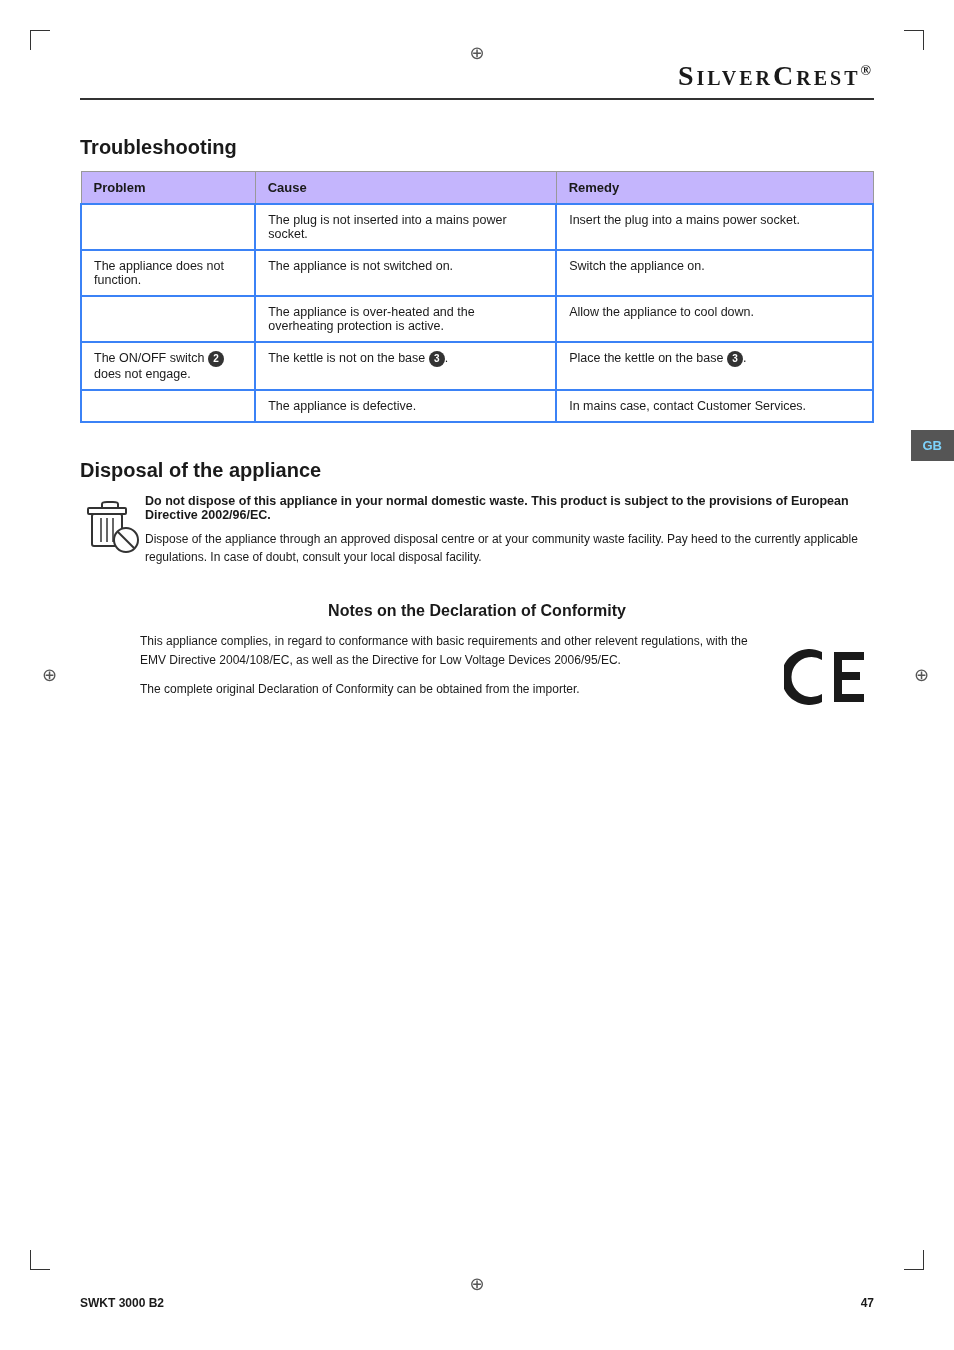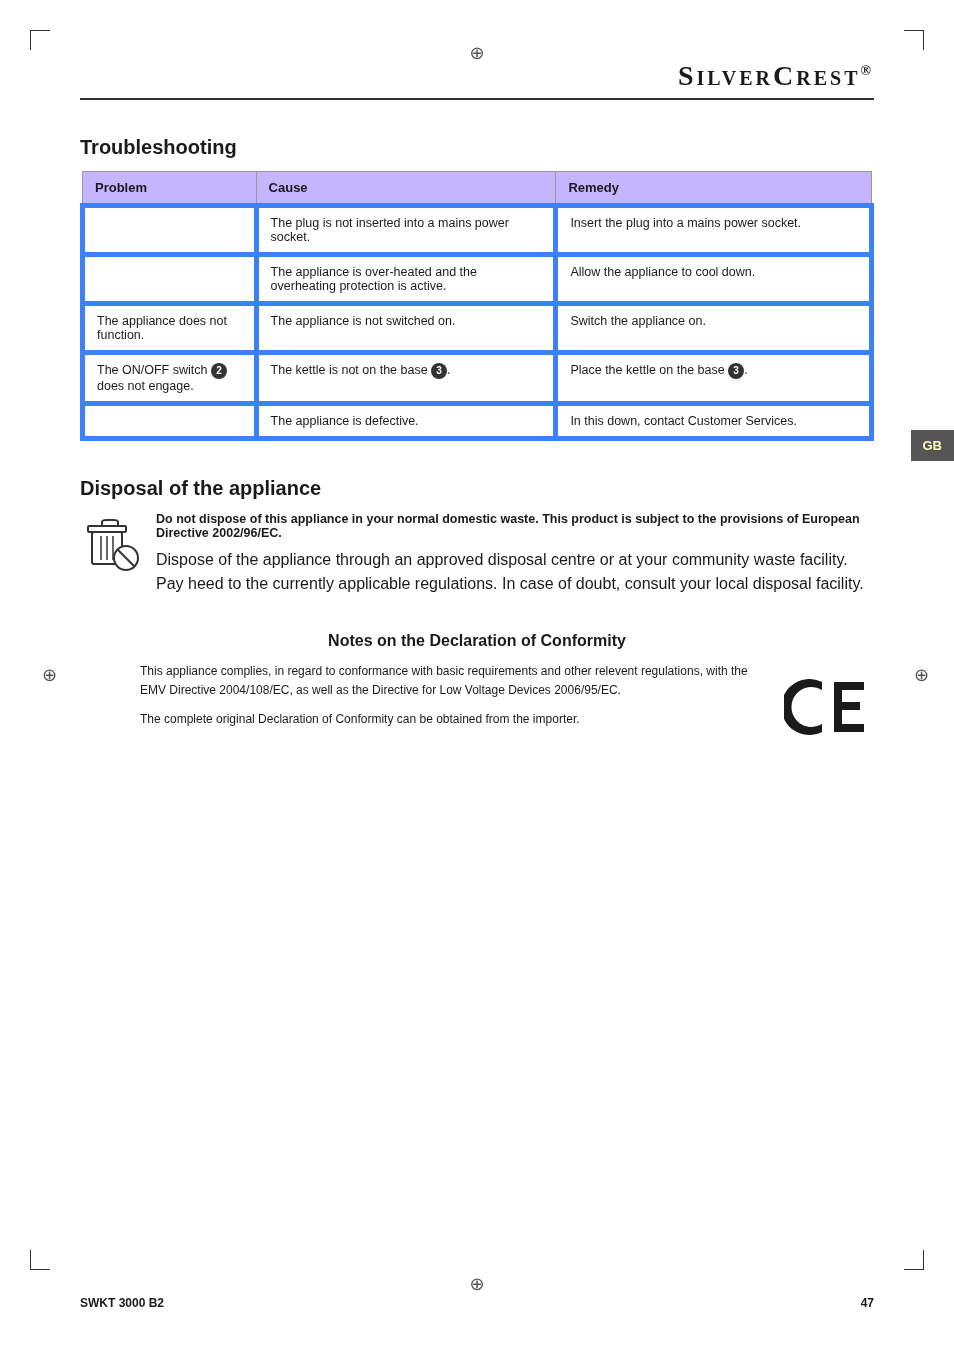--- a/index.html
+++ b/index.html
@@ -87,21 +87,21 @@
       font-size: 14px;
       vertical-align: super;
     }
 
     
     .gb-tab {
       position: absolute;
       right: 0;
       top: 430px;
       background: #555;
-      color: #fef9c3;
+      color: #7dd3fc;
       padding: 8px 12px;
       font-size: 13px;
       font-weight: bold;
     }
 
     
     .section-title {
       font-size: 20px;
       font-weight: bold;
       margin-bottom: 12px;
@@ -119,21 +119,21 @@
     .trouble-table th {
       background: #c4b5fd;
       border: 1px solid #999;
       padding: 8px 12px;
       text-align: left;
       font-weight: bold;
       font-size: 13px;
     }
 
     .trouble-table td {
-      border: 5px solid #3b82f6;
+      border: 2px solid #3b82f6;
       padding: 8px 12px;
       vertical-align: top;
     }
 
     .trouble-table .problem-cell {
       width: 22%;
     }
 
     .trouble-table .cause-cell {
       width: 38%;
@@ -144,42 +144,42 @@
     }
 
     
     .disposal-section {
       margin-bottom: 24px;
     }
 
     .disposal-content {
       display: flex;
       align-items: flex-start;
-      gap: 16px;
+      gap: 5px;
       margin-bottom: 10px;
     }
 
     .disposal-icon {
       width: 60px;
       height: 60px;
       flex-shrink: 0;
     }
 
     .disposal-text-block {
       flex: 1;
     }
 
     .disposal-bold {
       font-weight: bold;
       font-size: 12.5px;
       margin-bottom: 8px;
     }
 
     .disposal-normal {
-      font-size: 16px;
+      font-size: 12px;
       line-height: 1.5;
     }
 
     
     .conformity-section {
       margin-top: 16px;
     }
 
     .conformity-content {
       display: flex;
@@ -270,47 +270,47 @@
       </thead>
       <tbody>
 
         <tr>
           <td class="problem-cell"></td>
           <td class="cause-cell">The plug is not inserted into a mains power socket.</td>
           <td class="remedy-cell">Insert the plug into a mains power socket.</td>
         </tr>
 
         <tr>
+          <td class="problem-cell">The appliance does not function.</td>
+          <td class="cause-cell">The appliance is not switched on.</td>
+          <td class="remedy-cell">Switch the appliance on.</td>
+        </tr>
+
+        <tr>
           <td class="problem-cell"></td>
           <td class="cause-cell">The appliance is over-heated and the overheating protection is active.</td>
           <td class="remedy-cell">Allow the appliance to cool down.</td>
-        </tr>
-
-        <tr>
-          <td class="problem-cell">The appliance does not function.</td>
-          <td class="cause-cell">The appliance is not switched on.</td>
-          <td class="remedy-cell">Switch the appliance on.</td>
         </tr>
 
         <tr>
           <td class="problem-cell">
             The ON/OFF switch <span class="circle-num">2</span> does not engage.
           </td>
           <td class="cause-cell">
             The kettle is not on the base <span class="circle-num">3</span>.
           </td>
           <td class="remedy-cell">
             Place the kettle on the base <span class="circle-num">3</span>.
           </td>
         </tr>
 
         <tr>
           <td class="problem-cell"></td>
           <td class="cause-cell">The appliance is defective.</td>
-          <td class="remedy-cell">In this down, contact Customer Services.</td>
+          <td class="remedy-cell">In mains case, contact Customer Services.</td>
         </tr>
       </tbody>
     </table>
   </div>
 
   <div class="disposal-section">
     <h2 class="section-title">Disposal of the appliance</h2>
     <div class="disposal-content">
 
       <svg class="disposal-icon" viewBox="0 0 60 60" xmlns="http://www.w3.org/2000/svg">

